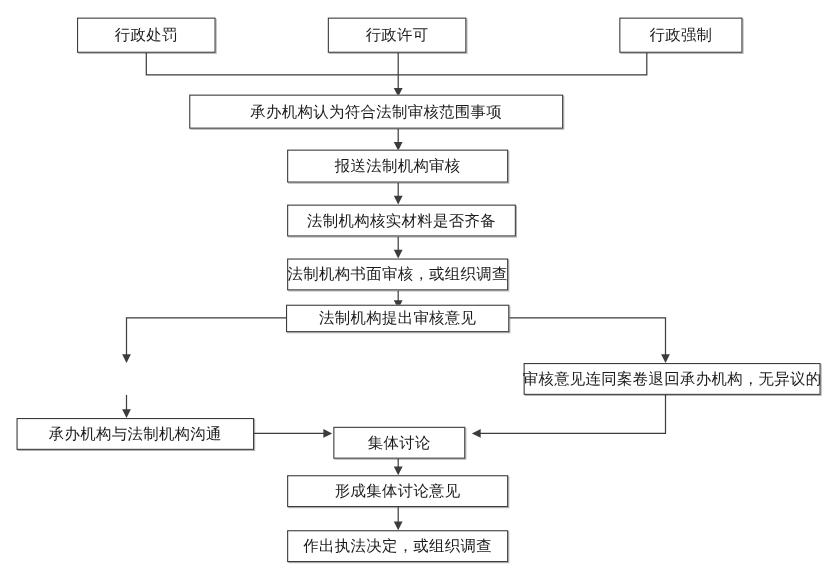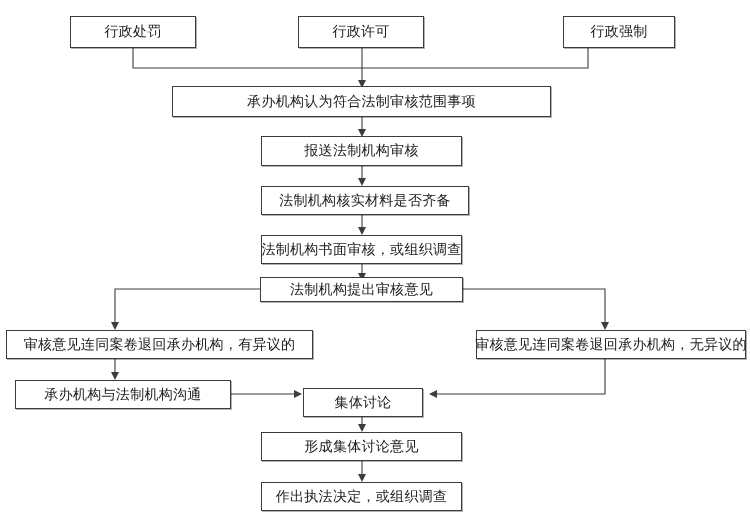--- a/index.html
+++ b/index.html
@@ -110,43 +110,40 @@
   </div>
 
   <div class="node" style="left:298px; top:16px; width:126px; height:32px;">
     <span class="label">行政许可</span>
   </div>
 
   <div class="node" style="left:525px; top:16px; width:112px; height:32px;margin-left:38px;">
     <span class="label">行政强制</span>
   </div>
 
-  <div class="node" style="left:172px; top:86px; width:379px; height:31px;">
+  <div class="node" style="left:172px; top:86px; width:340px; height:31px;">
     <span class="label">承办机构认为符合法制审核范围事项</span>
   </div>
 
   <div class="node" style="left:261px; top:136px; width:201px; height:30px;">
     <span class="label">报送法制机构审核</span>
   </div>
 
   <div class="node" style="left:261px; top:186px; width:208px; height:29px;">
     <span class="label">法制机构核实材料是否齐备</span>
   </div>
 
   <div class="node" style="left:261px; top:235px; width:201px; height:29px;">
     <span class="label">法制机构书面审核，或组织调查</span>
   </div>
 
   <div class="node" style="left:260px; top:277px; width:203px; height:25px;">
     <span class="label">法制机构提出审核意见</span>
   </div>
 
-  <div class="node" style="left:6px; top:330px; width:307px; height:29px;">
-    <span class="label">审核意见连同案卷退回承办机构，有异议的</span>
-  </div>
 
   <div class="node" style="left:476px; top:330px; width:270px; height:29px;">
     <span class="label">审核意见连同案卷退回承办机构，无异议的</span>
   </div>
 
   <div class="node" style="left:15px; top:380px; width:216px; height:29px;">
     <span class="label">承办机构与法制机构沟通</span>
   </div>
 
   <div class="node" style="left:303px; top:388px; width:120px; height:29px;">

